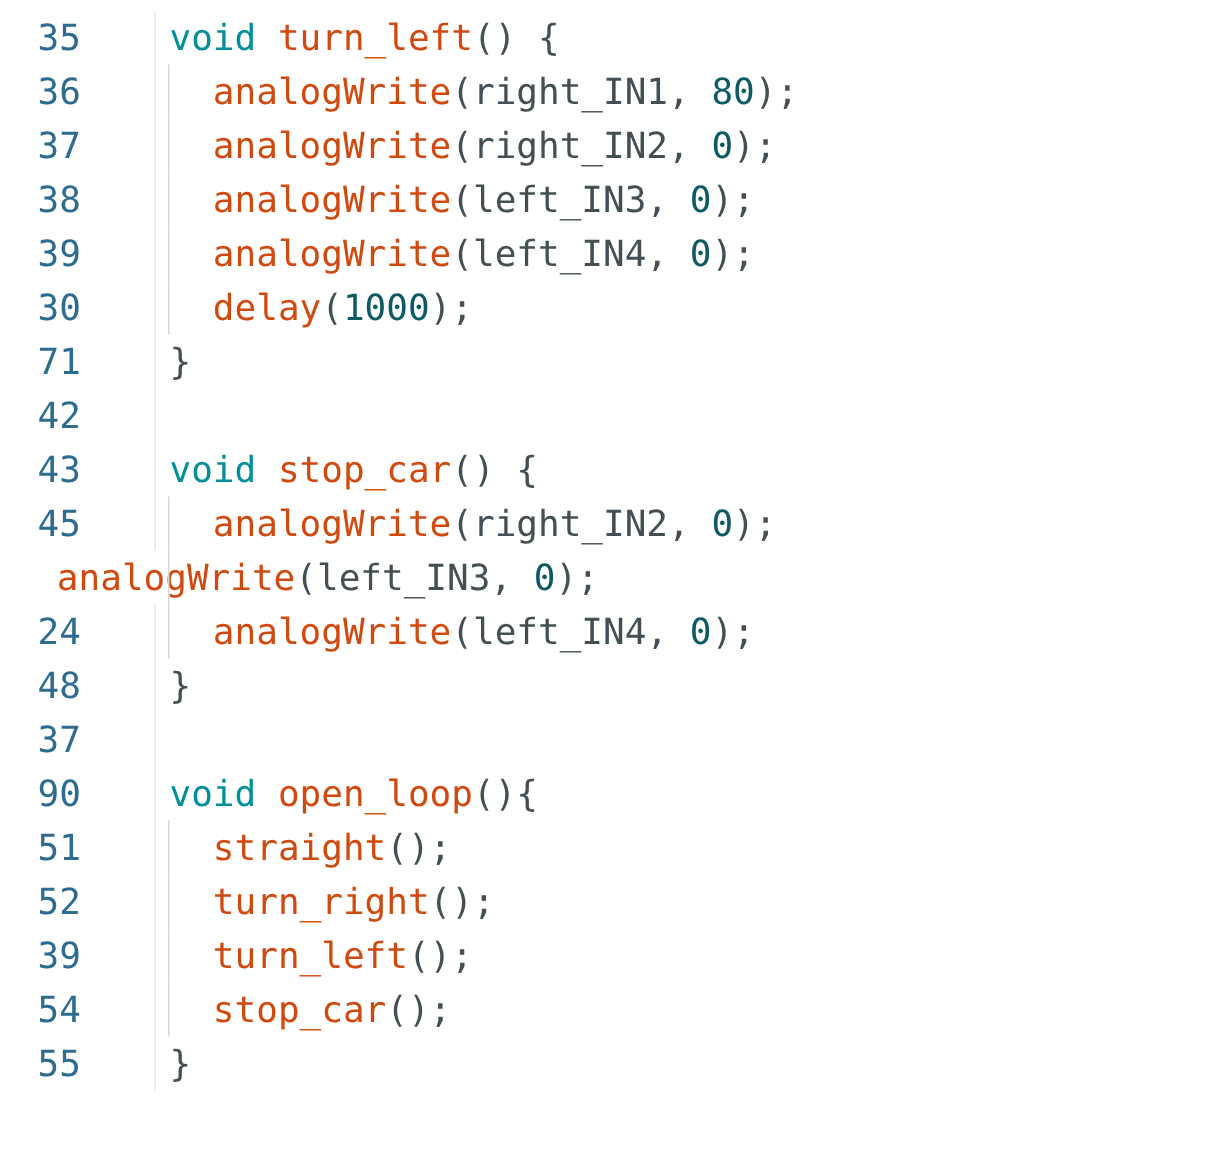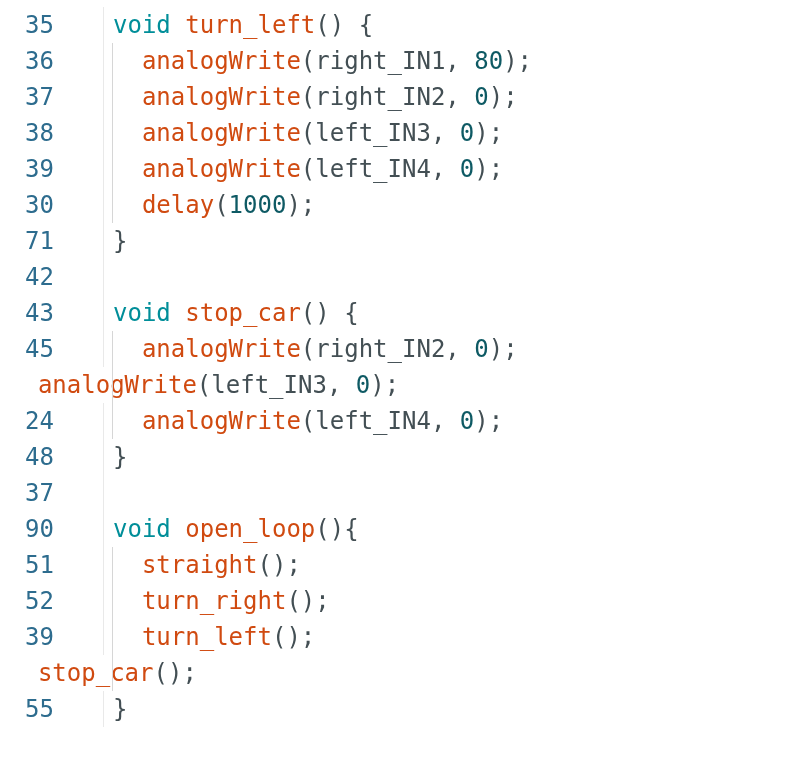--- a/index.html
+++ b/index.html
@@ -83,16 +83,16 @@
       <div class="code-line"><div class="gutter">43</div><div class="code"><span class="tok-keyword">void</span><span class="tok-plain"> </span><span class="tok-function">stop_car</span><span class="tok-plain">() {</span></div></div>
       <div class="code-line"><div class="gutter">45</div><div class="indent-guide"></div><div class="code"><span class="tok-plain">  </span><span class="tok-function">analogWrite</span><span class="tok-plain">(right_IN2, </span><span class="tok-number">0</span><span class="tok-plain">);</span></div></div>
       <div class="code-line"><div class="indent-guide"></div><div class="code"><span class="tok-plain">  </span><span class="tok-function">analogWrite</span><span class="tok-plain">(left_IN3, </span><span class="tok-number">0</span><span class="tok-plain">);</span></div></div>
       <div class="code-line"><div class="gutter">24</div><div class="indent-guide"></div><div class="code"><span class="tok-plain">  </span><span class="tok-function">analogWrite</span><span class="tok-plain">(left_IN4, </span><span class="tok-number">0</span><span class="tok-plain">);</span></div></div>
       <div class="code-line"><div class="gutter">48</div><div class="code"><span class="tok-plain">}</span></div></div>
       <div class="code-line"><div class="gutter">37</div><div class="code"></div></div>
       <div class="code-line"><div class="gutter">90</div><div class="code"><span class="tok-keyword">void</span><span class="tok-plain"> </span><span class="tok-function">open_loop</span><span class="tok-plain">(){</span></div></div>
       <div class="code-line"><div class="gutter">51</div><div class="indent-guide"></div><div class="code"><span class="tok-plain">  </span><span class="tok-function">straight</span><span class="tok-plain">();</span></div></div>
       <div class="code-line"><div class="gutter">52</div><div class="indent-guide"></div><div class="code"><span class="tok-plain">  </span><span class="tok-function">turn_right</span><span class="tok-plain">();</span></div></div>
       <div class="code-line"><div class="gutter">39</div><div class="indent-guide"></div><div class="code"><span class="tok-plain">  </span><span class="tok-function">turn_left</span><span class="tok-plain">();</span></div></div>
-      <div class="code-line"><div class="indent-guide"></div><div class="code"><span class="tok-plain">  </span><span class="tok-function">stop_car</span><span class="tok-plain">();</span></div></div>
+      <div class="code-line"><div class="gutter">54</div><div class="indent-guide"></div><div class="code"><span class="tok-plain">  </span><span class="tok-function">stop_car</span><span class="tok-plain">();</span></div></div>
       <div class="code-line"><div class="gutter">55</div><div class="code"><span class="tok-plain">}</span></div></div>
     </div>
 </div>
 
 </body></html>

